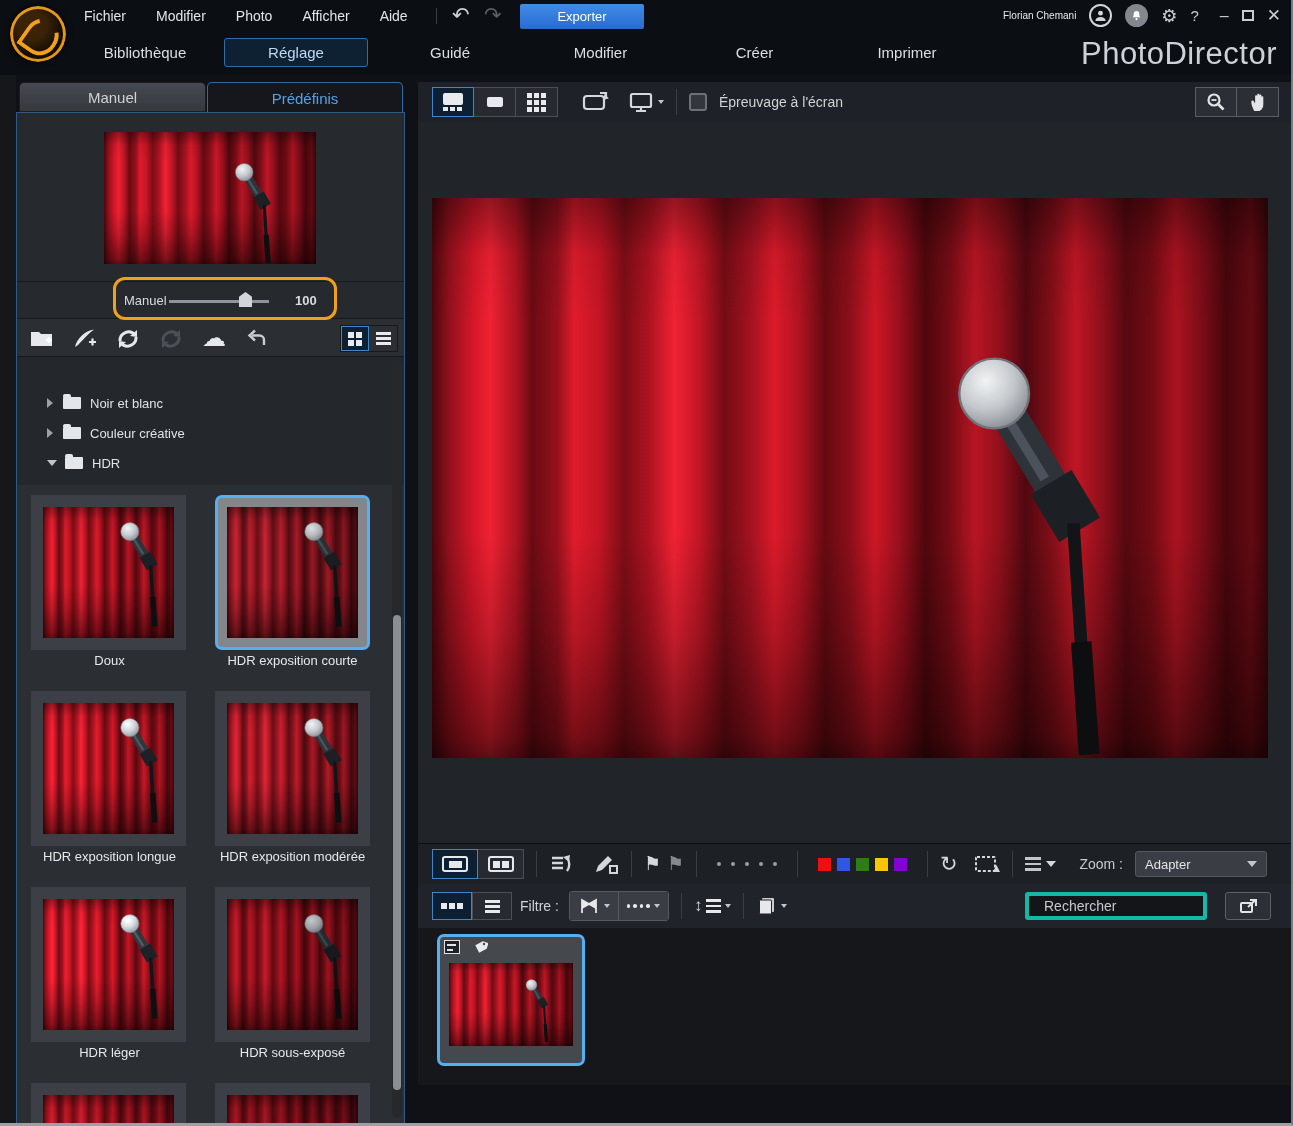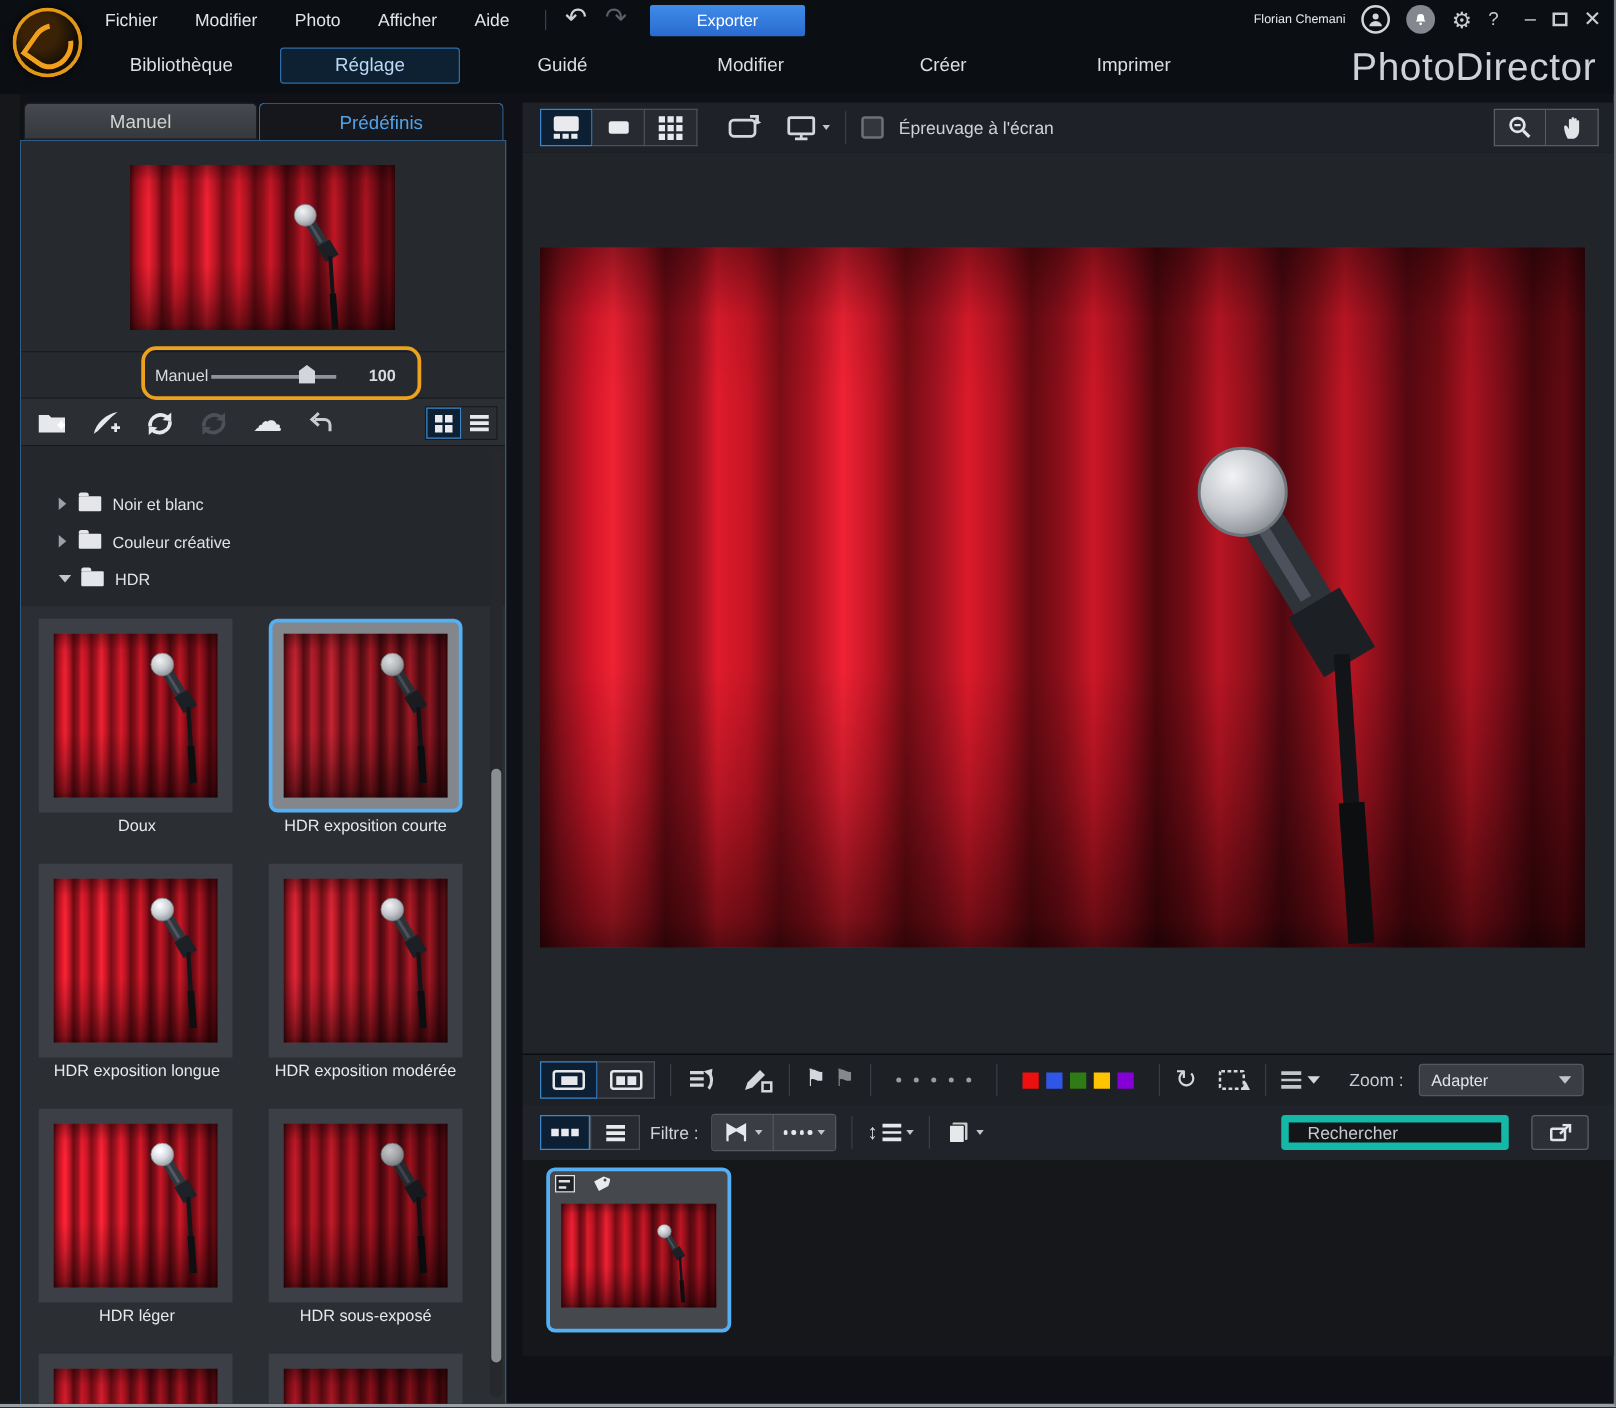--- a/index.html
+++ b/index.html
@@ -141,21 +141,21 @@
     display:flex; align-items:center; padding-left:14px; }
   .fs-btn { width:40px; height:28px; background:#272a30; border:1px solid #4c5056; display:flex; align-items:center; justify-content:center; }
   .fs-btn.active { background:#0d1f33; border:1px solid #3f86c8; }
   .sq3 { display:flex; gap:2px; }
   .sq3 i { width:6px; height:6px; background:#e8eaed; }
   #filter-label { color:#cfd2d6; font-size:14px; margin:0 10px 0 8px; }
   .drop-group { display:flex; border:1px solid #55585e; border-radius:3px; overflow:hidden; }
   .drop-btn { height:28px; padding:0 8px; background:#3a3d43; display:flex; align-items:center; gap:4px; }
   .drop-btn + .drop-btn { border-left:1px solid #55585e; }
   #search-box { position:absolute; right:86px; top:8px; width:182px; height:28px; background:#131519;
-    border:6px solid #14b8a6; border-radius:3px; display:flex; align-items:center; padding:0 8px; gap:7px; }
+    border:4px solid #14b8a6; border-radius:3px; display:flex; align-items:center; padding:0 8px; gap:7px; }
   #search-input { flex:1; background:transparent; border:none; outline:none; color:#c6c9ce; font-size:14px;
     font-family:"Liberation Sans",sans-serif; }
   #search-input::placeholder { color:#c6c9ce; opacity:1; }
   #search-clear { color:#b0b3b8; font-size:16px; }
   #open-external { position:absolute; right:22px; top:8px; width:46px; height:28px; background:#2c2f35;
     border:1px solid #5e6268; border-radius:3px; display:flex; align-items:center; justify-content:center; }
   
   #filmstrip { position:absolute; left:418px; top:928px; width:875px; height:157px; background:#15171b; }
   #fs-thumb { position:absolute; left:19px; top:6px; width:148px; height:132px; background:#45484d;
     border:3px solid #54b0f2; border-radius:7px; }

